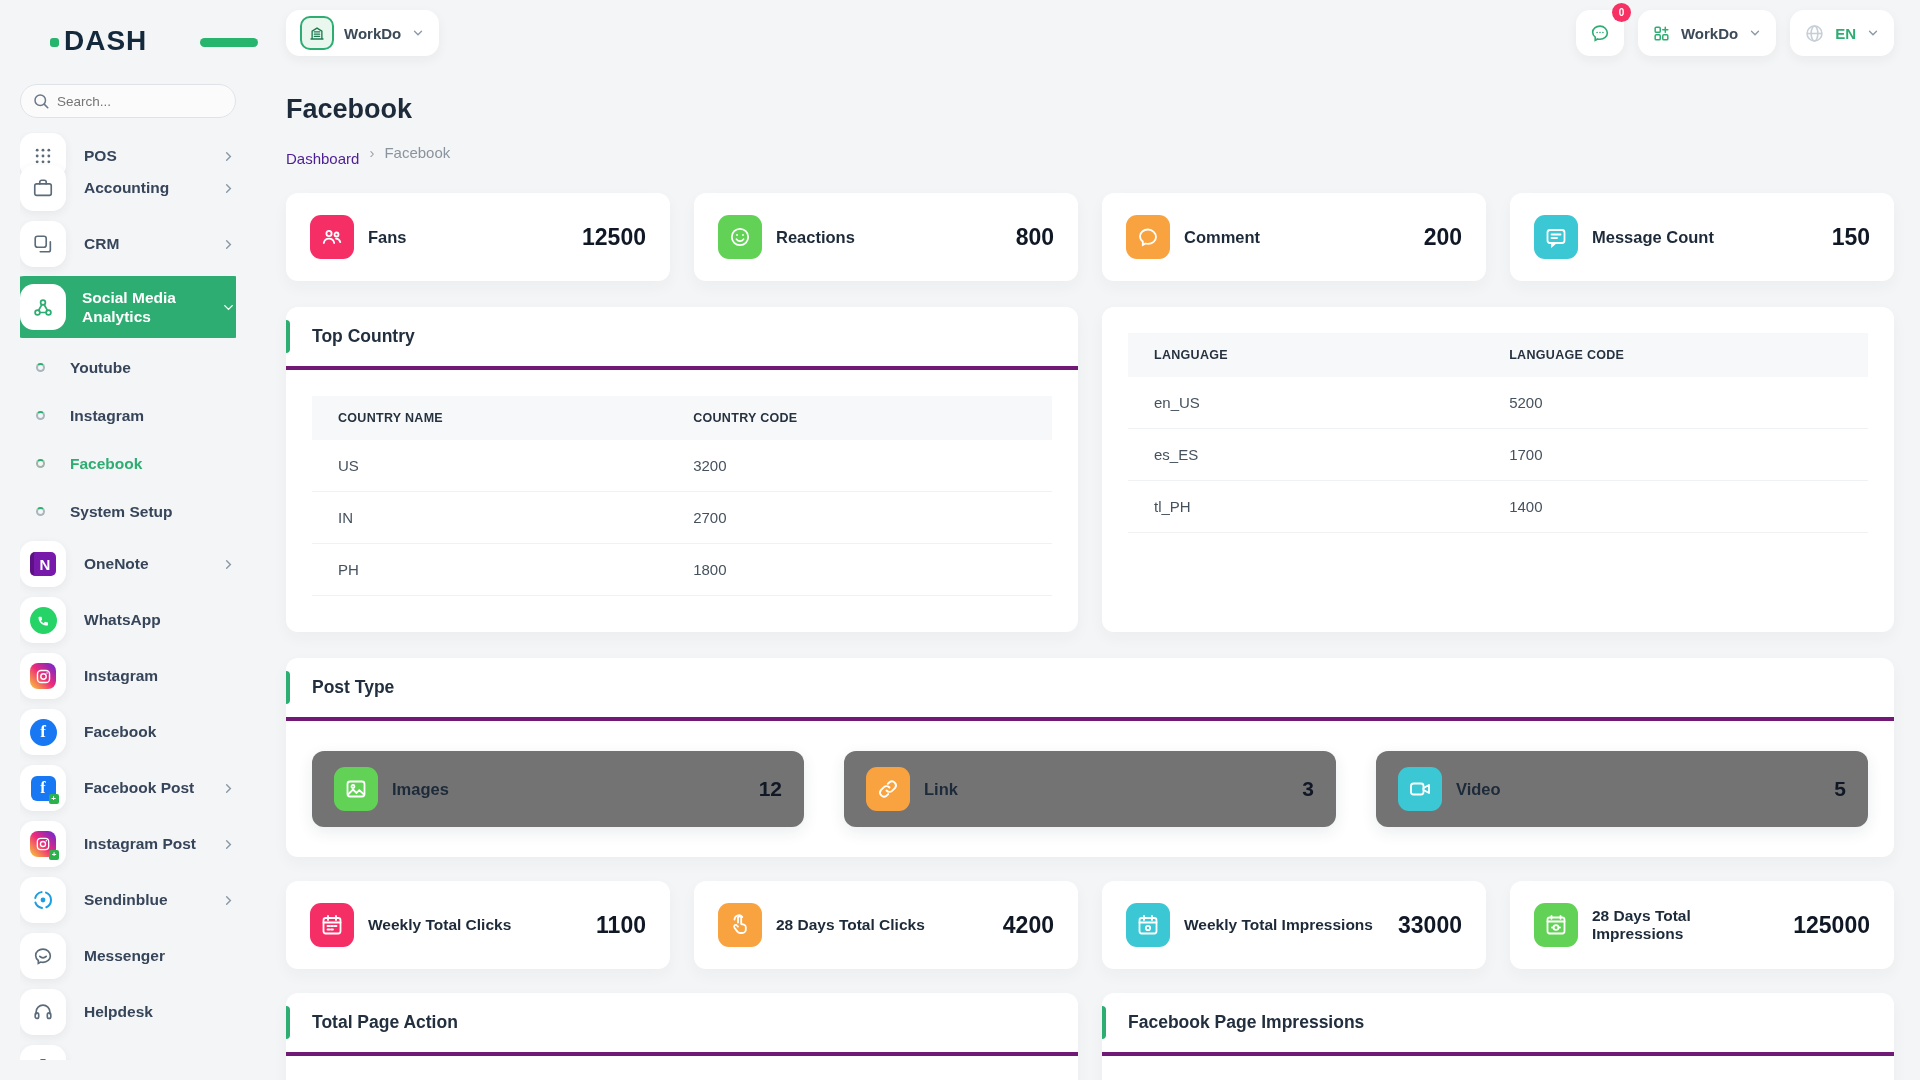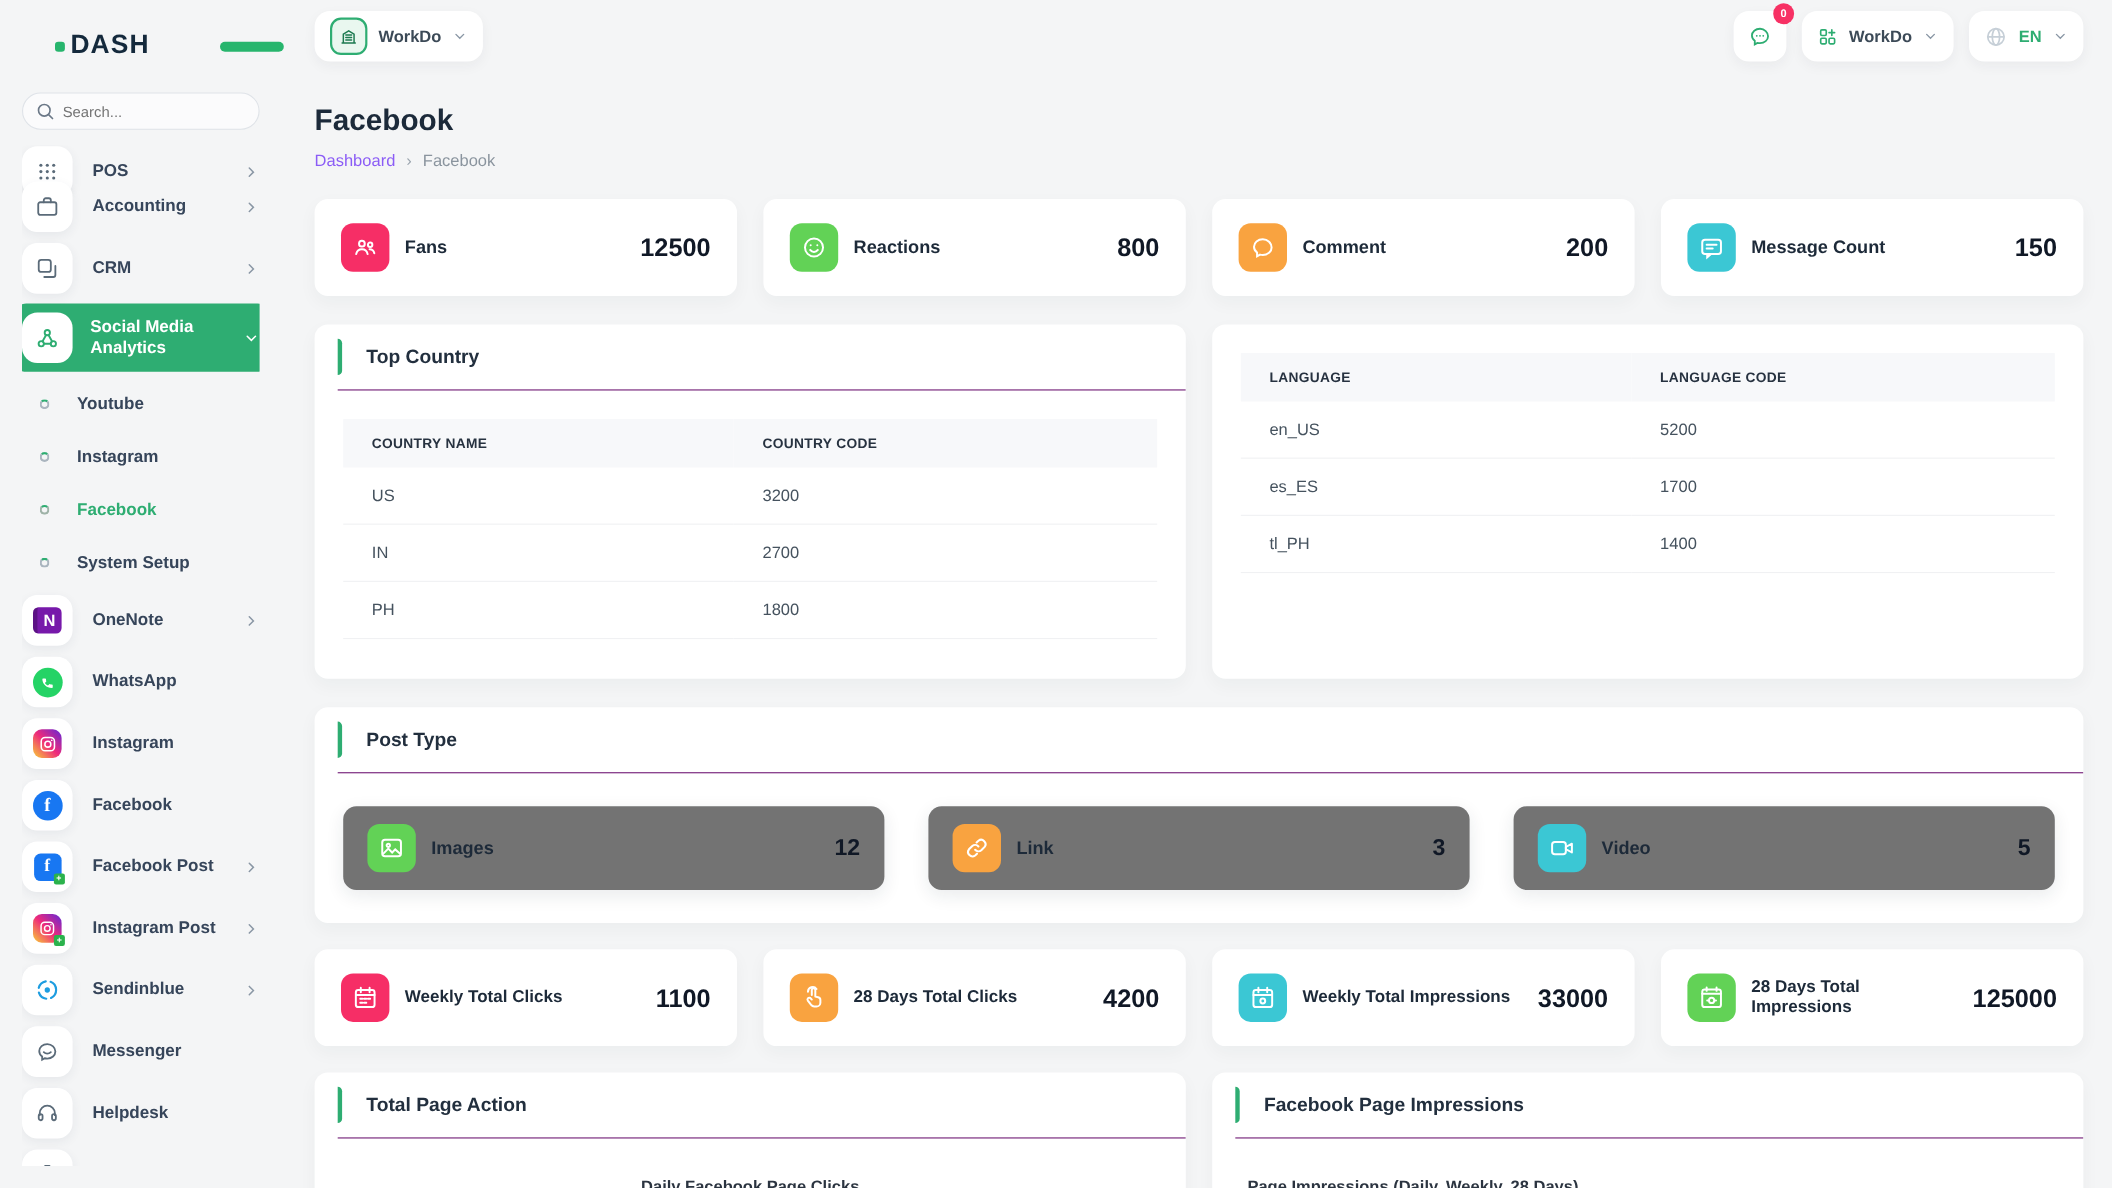--- a/index.html
+++ b/index.html
@@ -3,21 +3,21 @@
 <meta charset="utf-8">
 <style>
   * { margin:0; padding:0; box-sizing:border-box; }
   html,body { width:1920px; height:1080px; overflow:hidden; }
   body { background:#f4f5f6; font-family:"Liberation Sans", sans-serif; color:#1d2a39; }
   svg { display:block; }
 
   
   .sidebar { position:fixed; left:0; top:0; bottom:0; width:256px; padding:20px 20px 0 20px; }
   .logo { display:flex; align-items:center; height:42px; margin-left:44px; position:relative; }
-  .logo-text { font-size:24px; font-weight:800; letter-spacing:1px; color:#14293c; }
+  .logo-text { font-size:28px; font-weight:800; letter-spacing:1px; color:#14293c; }
   .logo-dot { position:absolute; left:-14px; top:18px; width:9px; height:9px; border-radius:3px; background:#27b56d; }
   .logo-dash { position:absolute; right:-22px; top:18px; width:58px; height:9px; border-radius:5px; background:#27b56d; }
   .search-wrap { margin-top:22px; position:relative; }
   .search-input { width:100%; height:34px; border:1px solid #dfe3e8; border-radius:17px; background:#fbfbfc;
                   padding:0 14px 0 36px; font-size:13.5px; color:#5b6b79; outline:none; font-family:inherit; }
   .search-icon { position:absolute; left:12px; top:8px; color:#6b7887; }
   .nav { margin-top:14px; height:calc(100% - 132px); overflow:hidden; }
   .nav-item { display:flex; align-items:center; gap:18px; height:48px; margin-bottom:8px; cursor:pointer; color:#36455a; }
   .nav-item.cut { margin-top:-24px; }
   .icon-box { width:46px; height:46px; min-width:46px; border-radius:14px; background:#fff; display:grid; place-items:center;
@@ -58,42 +58,42 @@
   .topbar-right { display:flex; gap:14px; align-items:center; }
   .chat-btn { position:relative; width:48px; justify-content:center; padding:6px 0; }
   .chat-badge { position:absolute; top:-7px; right:-7px; min-width:19px; height:19px; border-radius:50%; background:#f73164;
                 color:#fff; font-size:10px; font-weight:700; display:grid; place-items:center; }
   .green { color:#2ead72; }
   .chev-gray { color:#8a97a5; }
   .globe { color:#c6cfd7; }
 
   .page-title { margin-top:38px; font-size:27px; font-weight:700; color:#1c2a3a; }
   .breadcrumb { display:flex; align-items:center; gap:10px; margin-top:13px; font-size:15px; }
-  .bc-link { color:#8b5cf6; cursor:pointer; }
+  .bc-link { color:#4c1d95; cursor:pointer;margin-top:12px; }
   .bc-sep { color:#9aa4ae; }
   .bc-current { color:#8a949e; }
 
   .grid4 { display:grid; grid-template-columns:repeat(4,1fr); gap:24px; }
   .grid3 { display:grid; grid-template-columns:repeat(3,1fr); gap:40px; }
   .grid2 { display:grid; grid-template-columns:1fr 1fr; gap:24px; }
   .row-m { margin-top:26px; }
 
   .stat-card { background:#fff; border-radius:12px; box-shadow:0 6px 16px rgba(25,40,60,.04); padding:22px 24px;
                display:flex; align-items:center; gap:14px; }
   .stat-ico { width:44px; height:44px; min-width:44px; border-radius:11px; display:grid; place-items:center; color:#fff; }
   .c-pink { background:#f62e66; }
   .c-green { background:#62d256; }
   .c-orange { background:#f9a340; }
   .c-cyan { background:#3bc7d4; }
   .stat-label { flex:1; font-size:16.5px; font-weight:600; color:#1d2a39; }
   .stat-label.sm { font-size:15.5px; }
   .stat-value { font-size:23px; font-weight:700; color:#101826; white-space:nowrap; }
 
   .card { background:#fff; border-radius:12px; box-shadow:0 6px 16px rgba(25,40,60,.04); overflow:hidden; }
-  .card-header { position:relative; padding:19px 26px; border-bottom:1px solid #701a75;margin-left:21px; }
+  .card-header { position:relative; padding:19px 26px; border-bottom:4px solid #701a75; }
   .card-header::before { content:""; position:absolute; left:0; top:13px; bottom:13px; width:4px; background:#2ead72;
                          border-radius:0 4px 4px 0; }
   .card-title { font-size:17.5px; font-weight:700; color:#222f3e; }
   .table-wrap { padding:26px 26px 36px; }
   table { width:100%; border-collapse:collapse; }
   th { background:#f7f8fa; text-align:left; font-size:12.5px; font-weight:700; color:#273240; letter-spacing:.3px;
        padding:15px 26px; }
   td { padding:17px 26px; font-size:15px; color:#45525e; border-bottom:1px solid #f0f1f3; }
   th:first-child, td:first-child { width:48%; }
 

